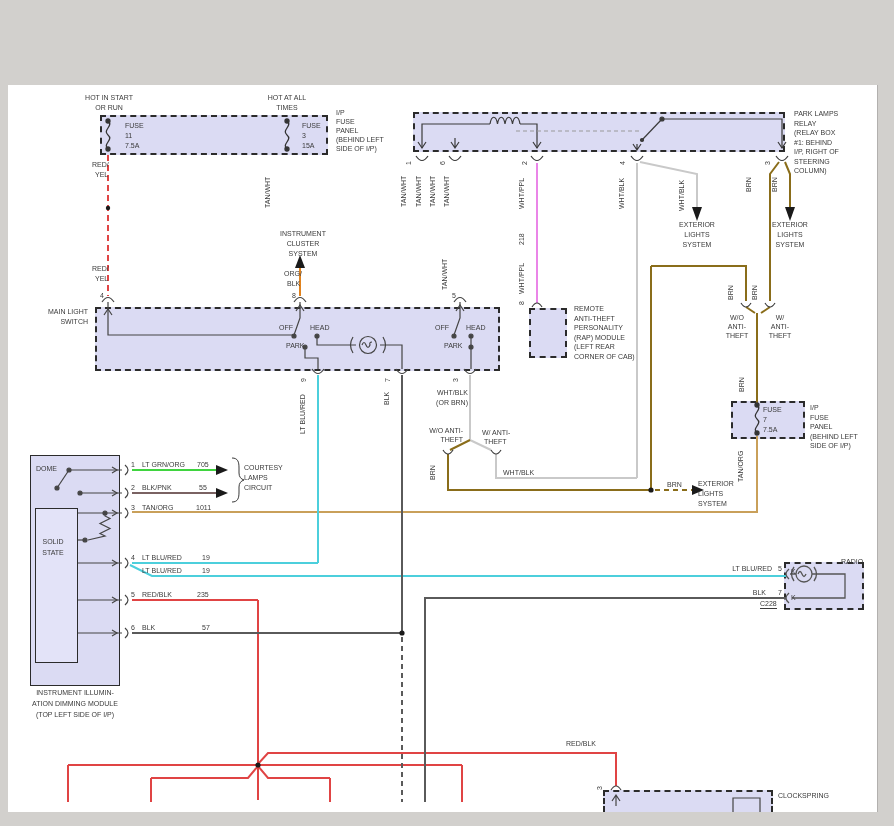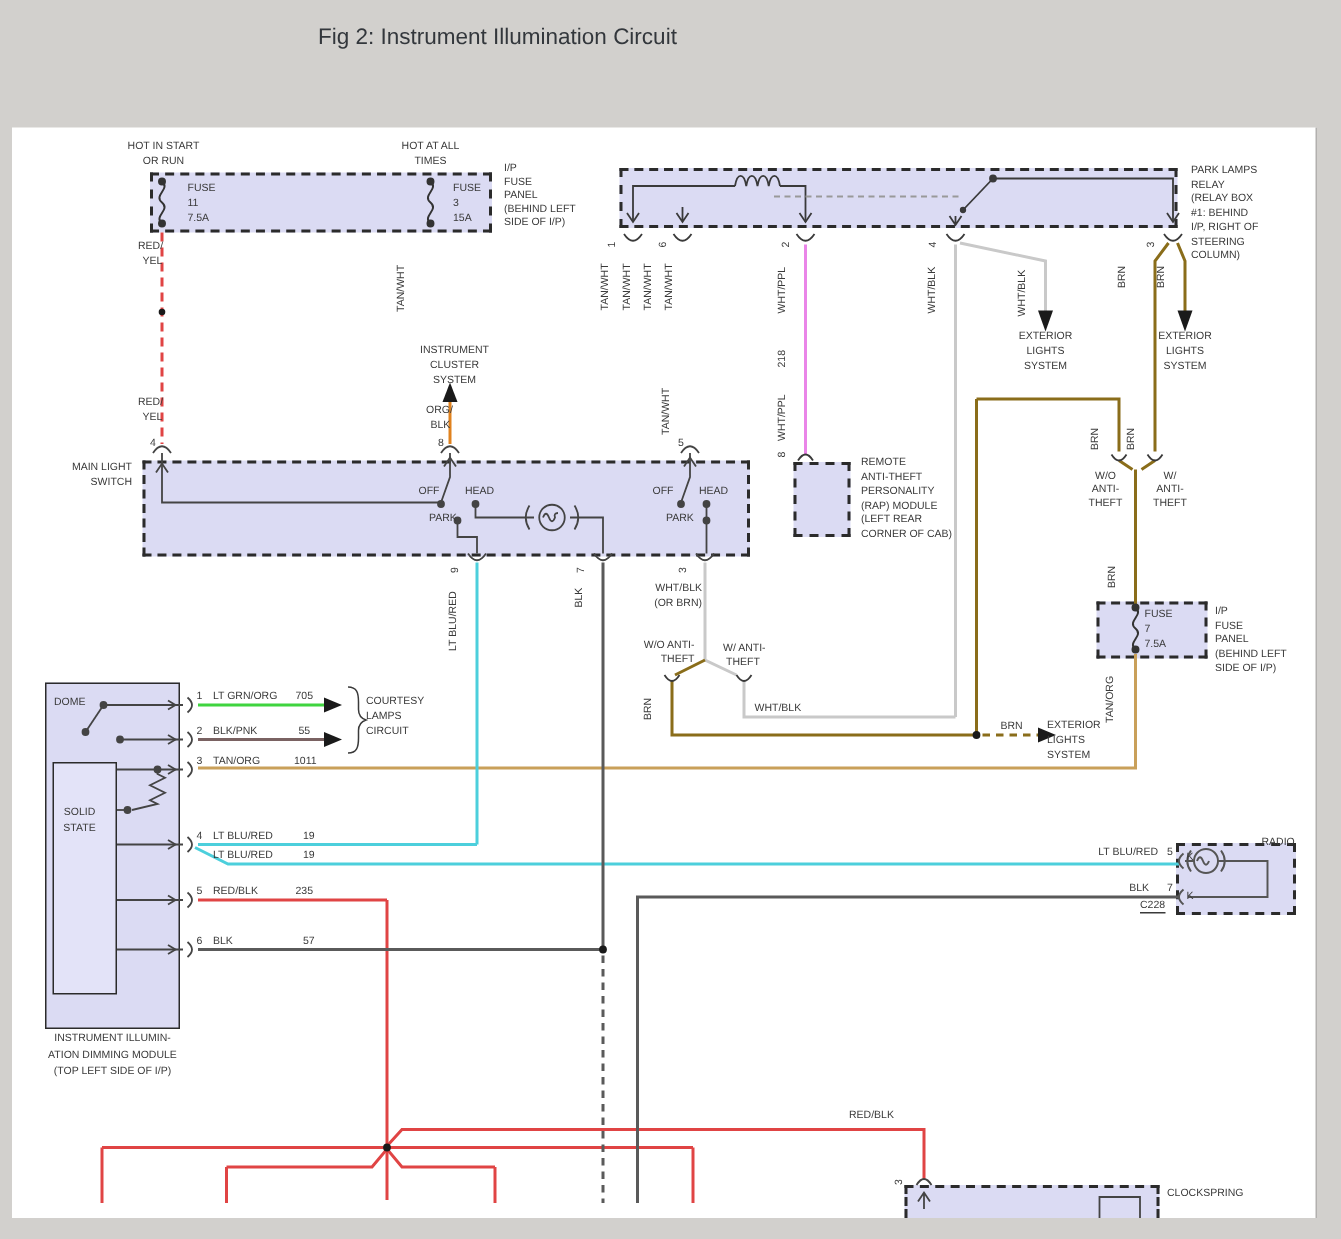--- a/index.html
+++ b/index.html
@@ -13,21 +13,20 @@
   .tc{text-align:center;}
   .tr{text-align:right;}
   .und{border-bottom:1px solid #3a3a3a;}
   svg{position:absolute;left:0;top:0;}
   .w{fill:none;}
 </style>
 </head>
 <body>
 
 <div id="page">
-  <div id="title">Fig 2: Instrument Illumination Circuit</div>
   <div id="canvas"></div>
 
   <div class="box" style="left:100px;top:115px;width:228px;height:40px;"></div>
   <div class="box" style="left:413px;top:112px;width:372px;height:40px;"></div>
   <div class="box" style="left:529px;top:308px;width:38px;height:50px;"></div>
   <div class="box" style="left:95px;top:307px;width:405px;height:64px;"></div>
   <div class="box" style="left:731px;top:401px;width:74px;height:38px;"></div>
   <div class="box" style="left:784px;top:562px;width:80px;height:48px;"></div>
   <div class="box" style="left:603px;top:790px;width:170px;height:22px;border-bottom:none;"></div>
   <div class="box solid" style="left:30px;top:455px;width:90px;height:231px;"></div>

